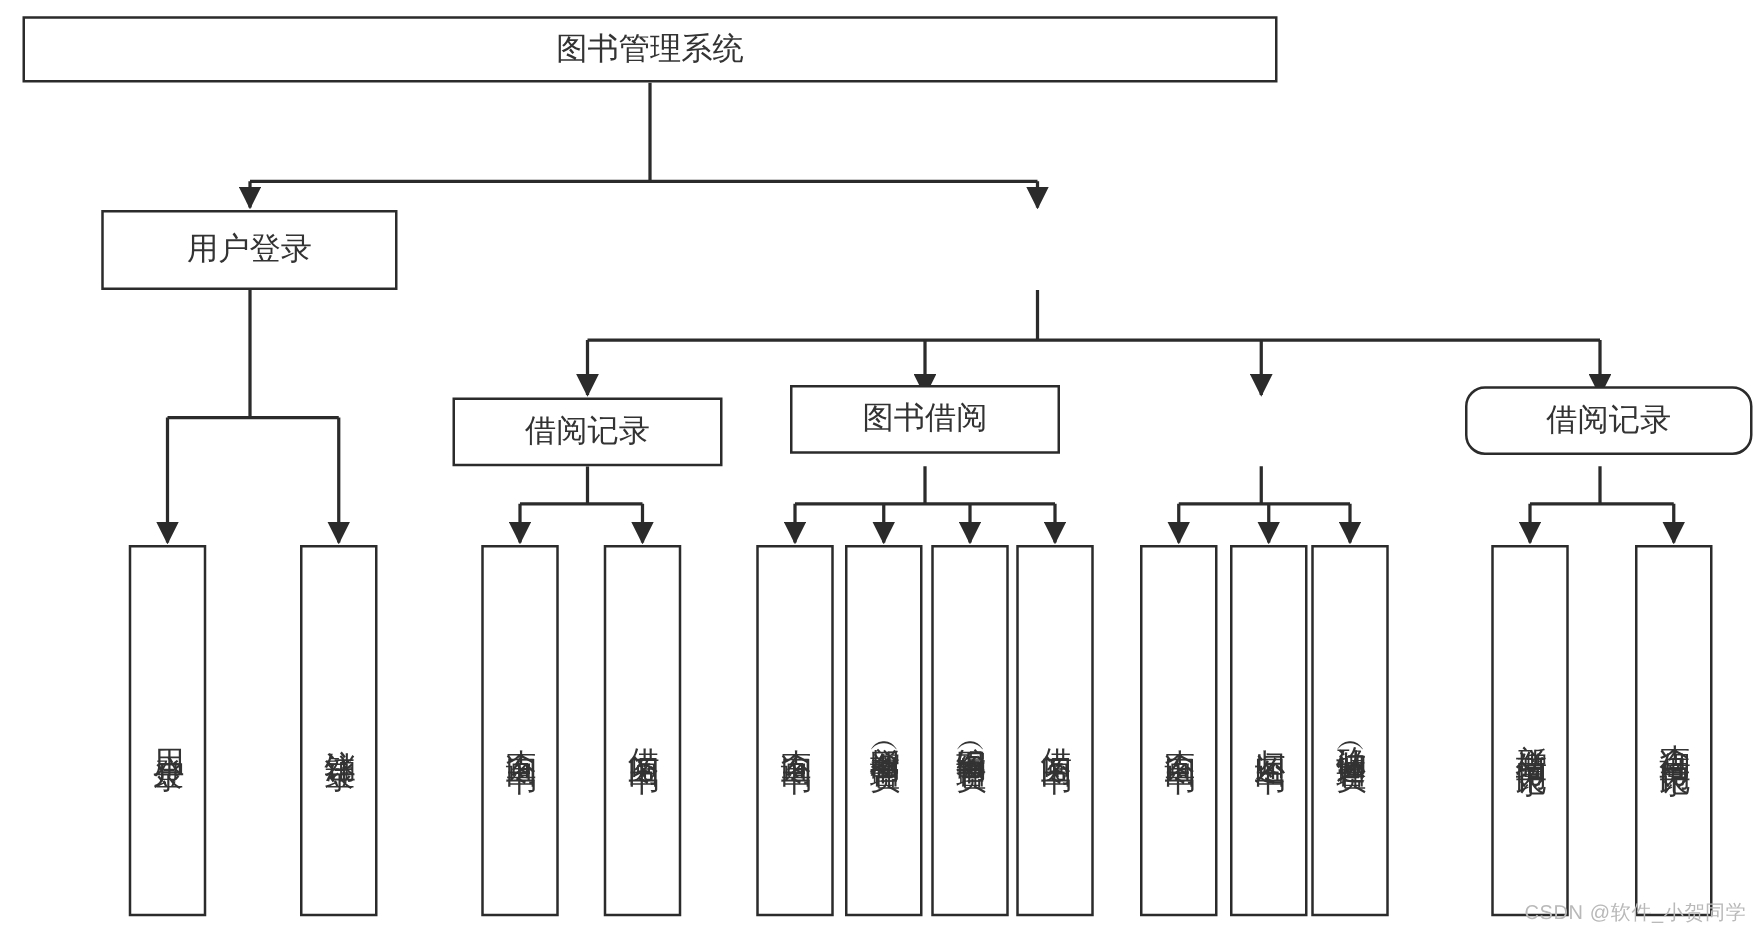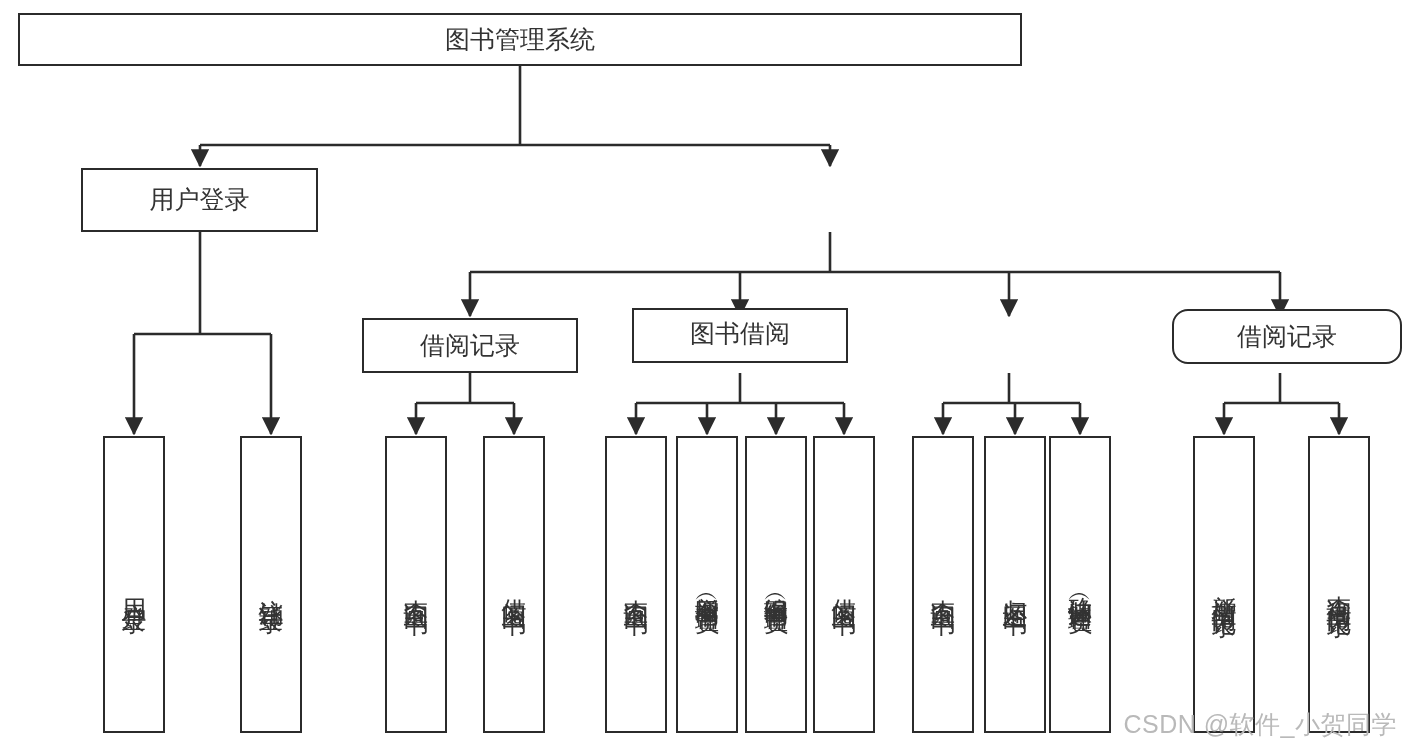--- a/index.html
+++ b/index.html
@@ -62,21 +62,21 @@
     line-height: 1;
   }
   .node.vert.tall .label {
     font-size: 24px;
     letter-spacing: 2px;
   }
   #watermark {
     position: absolute;
     right: 8px;
     bottom: 6px;
-    font-size: 25px;
+    font-size: 16px;
     color: #b9b9b9;
     letter-spacing: 0.5px;
     z-index: 5;
     white-space: nowrap;
   }
 </style>
 </head>
 <body>
 
 <div id="canvas">

